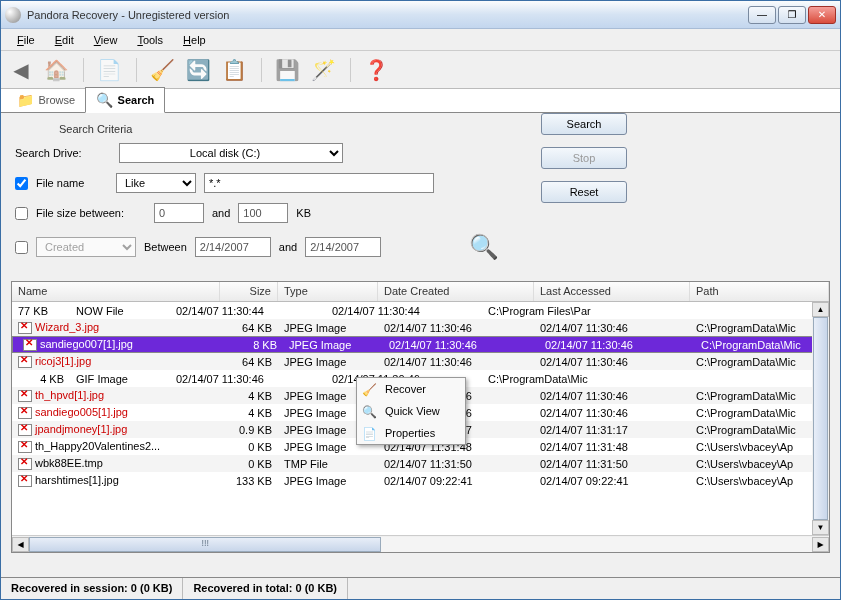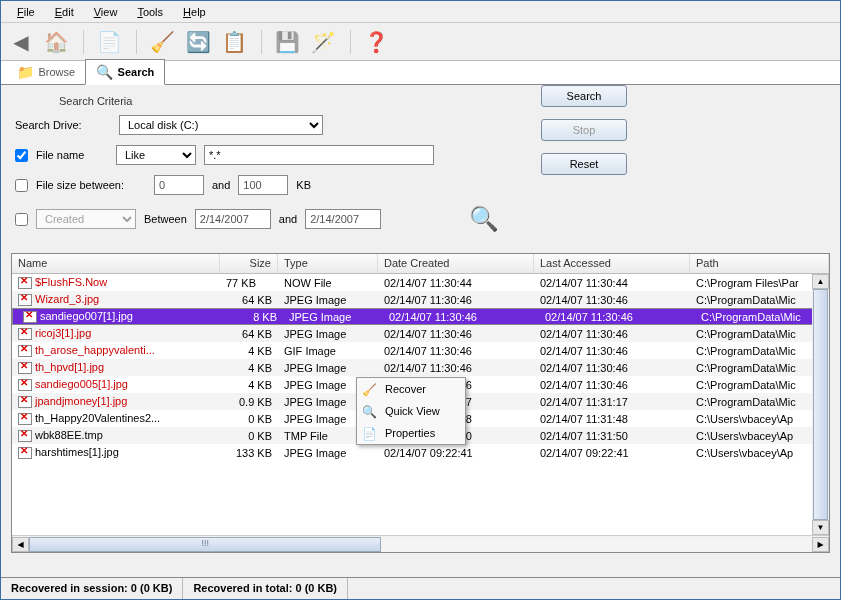--- a/index.html
+++ b/index.html
@@ -26,21 +26,21 @@
 .tabbar { height: 24px; background: #fff; border-bottom: 1px solid #888; display: flex; align-items: flex-end; padding-left: 6px; }
 .tab { padding: 4px 10px; display: flex; align-items: center; gap: 4px; cursor: pointer; color: #555; }
 .tab.active { font-weight: bold; color: #000; border: 1px solid #888; border-bottom: 1px solid #fff; background: #fff; margin-bottom: -1px; }
 .tab .ticon { font-size: 14px; }
 
 .search-panel { padding: 10px 14px 6px; background: #f0f0f0; }
 .criteria-label { margin-bottom: 8px; color: #333; margin-left: 44px; }
 .row { display: flex; align-items: center; margin-bottom: 10px; gap: 8px; }
 .lbl { width: 96px; }
 .sel, .txt { border: 1px solid #888; background: #fff; padding: 2px 4px; height: 20px; }
-.sel.wide { width: 204px; }
+.sel.wide { width: 224px; text-align: center; }
 .sel.s1 { width: 80px; }
 .sel.s2 { width: 100px; }
 .txt.w1 { width: 230px; }
 .txt.sm { width: 50px; }
 .txt.dt { width: 76px; }
 .chk { width: 13px; height: 13px; }
 .btn { width: 86px; height: 22px; border: 1px solid #7a8aa0; border-radius: 3px; background: linear-gradient(to bottom, #f4f8fc, #d8e4f0); cursor: pointer; }
 .btn:disabled { color: #999; }
 .btncol { position: absolute; left: 540px; top: 0; display: flex; flex-direction: column; gap: 12px; align-items: center; }
 .form-area { position: relative; }
@@ -80,20 +80,29 @@
 .ctxicon { position: absolute; left: 5px; top: 4px; width: 16px; height: 16px; display:flex; align-items:center; justify-content:center; font-size:12px; }
 
 .statusbar { height: 22px; border-top: 1px solid #888; background: #f0f0f0; display: flex; font-weight: bold; }
 .spanel { border-right: 1px solid #bbb; padding: 4px 10px; }
 </style>
 </head>
 <body>
 
 <div class="window">
 
+  <div class="titlebar">
+    <span class="icon"></span>
+    <span class="title">Pandora Recovery - Unregistered version</span>
+    <div class="winbtns">
+      <div class="winbtn">—</div>
+      <div class="winbtn">❐</div>
+      <div class="winbtn close">✕</div>
+    </div>
+  </div>
 
   <div class="menubar">
     <span class="menuitem"><u>F</u><span></span>ile</span>
     <span class="menuitem"><u>E</u>dit</span>
     <span class="menuitem"><u>V</u>iew</span>
     <span class="menuitem"><u>T</u>ools</span>
     <span class="menuitem"><u>H</u>elp</span>
   </div>
 
   <div class="toolbar">
@@ -168,21 +177,20 @@
     <div class="grid-header">
       <div class="gh c-name">Name</div>
       <div class="gh c-size">Size</div>
       <div class="gh c-type">Type</div>
       <div class="gh c-date">Date Created</div>
       <div class="gh c-last">Last Accessed</div>
       <div class="gh c-path">Path</div>
     </div>
     <div class="grid-body" id="grid-body">
         <div class="grow">
-          <div class="gc c-name"><span class="ficon"></span><span class="fname red">$FlushFS.Now</span></div>
           <div class="gc c-size" style="text-align:left">77 KB</div>
           <div class="gc c-type">NOW File</div>
           <div class="gc c-date">02/14/07 11:30:44</div>
           <div class="gc c-last">02/14/07 11:30:44</div>
           <div class="gc c-path">C:\Program Files\Par</div>
         </div>
         <div class="grow alt">
           <div class="gc c-name"><span class="ficon"></span><span class="fname red">Wizard_3.jpg</span></div>
           <div class="gc c-size" style="text-align:right">64 KB</div>
           <div class="gc c-type">JPEG Image</div>
@@ -200,21 +208,20 @@
         </div>
         <div class="grow alt">
           <div class="gc c-name"><span class="ficon"></span><span class="fname red">ricoj3[1].jpg</span></div>
           <div class="gc c-size" style="text-align:right">64 KB</div>
           <div class="gc c-type">JPEG Image</div>
           <div class="gc c-date">02/14/07 11:30:46</div>
           <div class="gc c-last">02/14/07 11:30:46</div>
           <div class="gc c-path">C:\ProgramData\Mic</div>
         </div>
         <div class="grow">
-          <div class="gc c-name"><span class="ficon"></span><span class="fname red">th_arose_happyvalenti...</span></div>
           <div class="gc c-size" style="text-align:right">4 KB</div>
           <div class="gc c-type">GIF Image</div>
           <div class="gc c-date">02/14/07 11:30:46</div>
           <div class="gc c-last">02/14/07 11:30:46</div>
           <div class="gc c-path">C:\ProgramData\Mic</div>
         </div>
         <div class="grow alt">
           <div class="gc c-name"><span class="ficon"></span><span class="fname red">th_hpvd[1].jpg</span></div>
           <div class="gc c-size" style="text-align:right">4 KB</div>
           <div class="gc c-type">JPEG Image</div>

